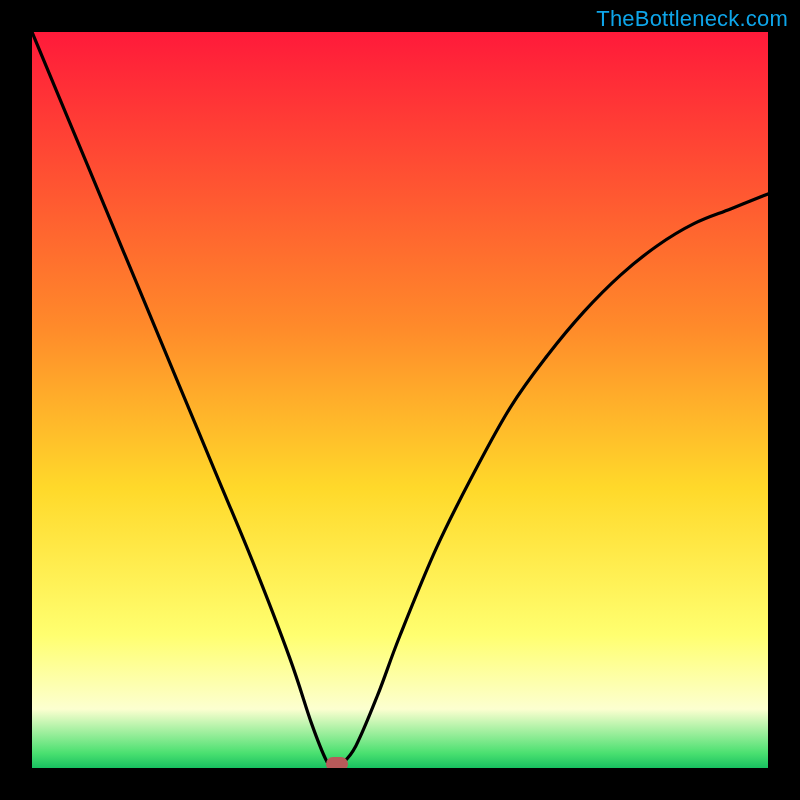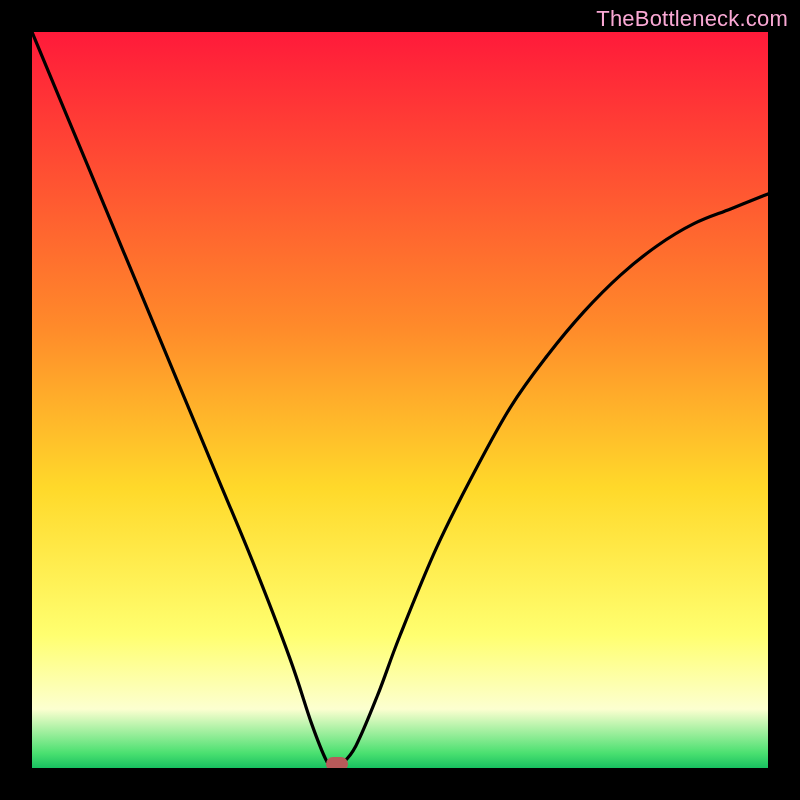--- a/index.html
+++ b/index.html
@@ -34,21 +34,21 @@
   .curve-svg {
     position: absolute;
     inset: 0;
     width: 100%;
     height: 100%;
   }
   .watermark {
     position: absolute;
     top: 6px;
     right: 12px;
-    color: #f9a8d4;
+    color: #0ea5e9;
     font-size: 22px;
     font-weight: 500;
     letter-spacing: 0.2px;
   }
   .marker {
     position: absolute;
     width: 22px;
     height: 14px;
     background: #b85a5a;
     border-radius: 7px;

